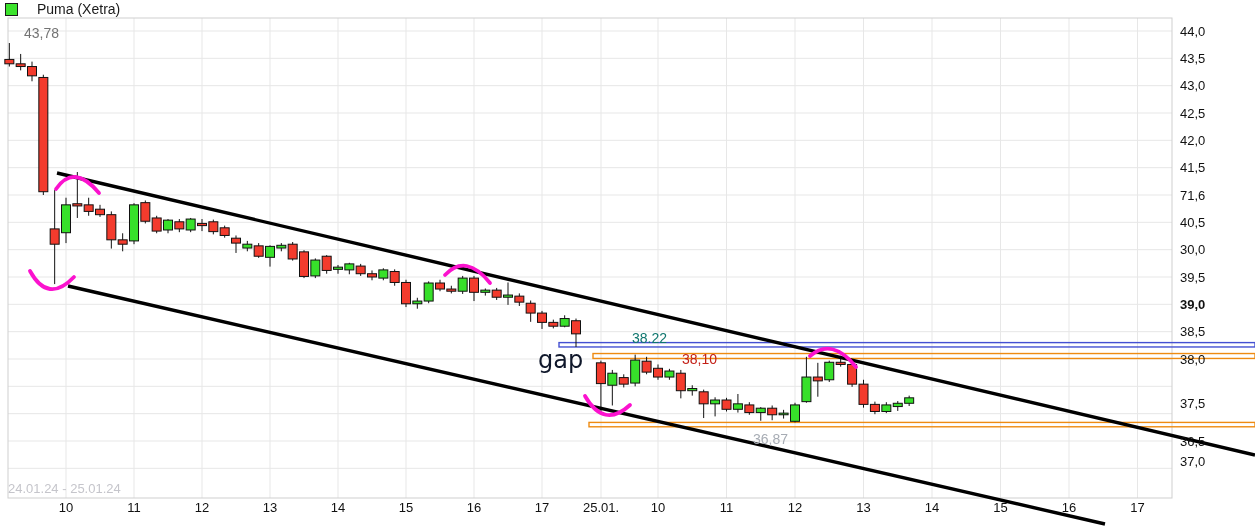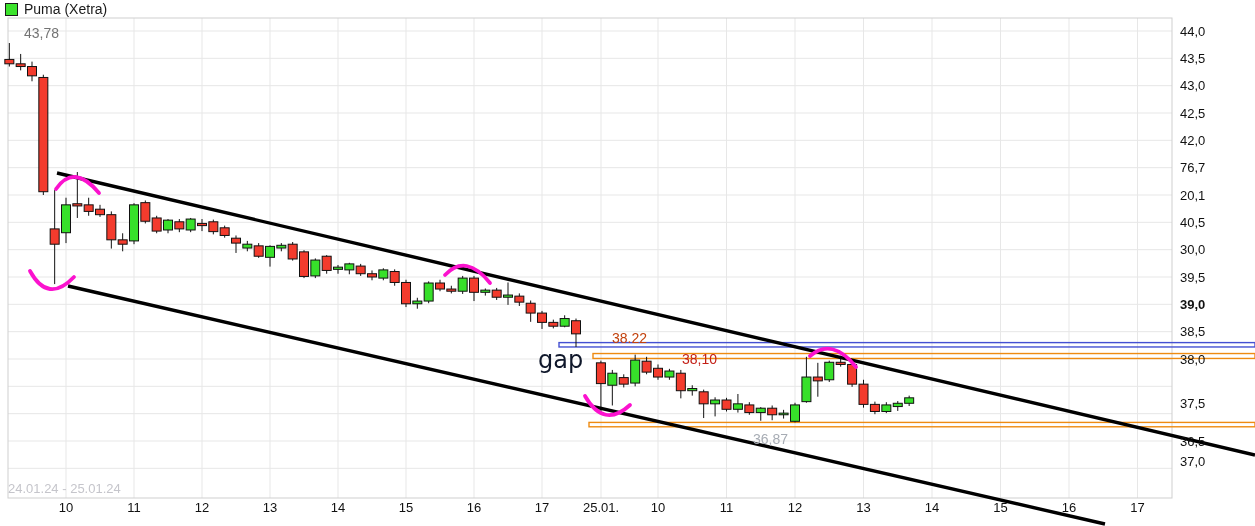--- a/index.html
+++ b/index.html
@@ -1,26 +1,26 @@
 <!DOCTYPE html>
 <html><head>
 <meta charset="utf-8">
 <style>
   html,body{margin:0;padding:0;background:#fff;}
   #app{position:relative;width:1255px;height:526px;background:#fff;overflow:hidden;
        font-family:"Liberation Sans",sans-serif;}
   #chart-svg{position:absolute;left:0;top:0;}
   .axlab{position:absolute;font-size:13px;color:#111;white-space:nowrap;}
   .xlab{transform:translateX(-50%);}
-  #legend{position:absolute;left:5px;top:1px;display:flex;align-items:center;gap:6px;
+  #legend{position:absolute;left:5px;top:1px;display:flex;align-items:center;gap:19px;
           font-size:14px;color:#1a1a1a;}
   #legend .sq{width:11px;height:11px;background:#3ce32c;border:1px solid #1a1a1a;display:inline-block;}
   .ann{position:absolute;white-space:nowrap;}
   #lbl-openhigh{left:24px;top:25px;font-size:14px;color:#737373;}
-  #lbl-close{left:612px;top:330px;font-size:14px;color:#c2410c;}
+  #lbl-close{left:632px;top:330px;font-size:14px;color:#0f766e;}
   #lbl-res{left:682px;top:351px;font-size:14px;color:#c32017;}
   #lbl-low{left:753px;top:431px;font-size:14px;color:#a7acb4;}
   #lbl-gap{left:538px;top:346px;font-size:24px;color:#0f172a;font-family:"DejaVu Sans",sans-serif;}
   #lbl-range{left:8px;top:481px;font-size:13px;color:#c5c5cb;}
 </style>
 </head>
 <body>
 
 <div id="app">
   <svg id="chart-svg" width="1255" height="526">
@@ -240,22 +240,22 @@
   <div id="lbl-low" class="ann">36,87</div>
   <div id="lbl-gap" class="ann">gap</div>
   <div id="lbl-range" class="ann">24.01.24 - 25.01.24</div>
 
   <div id="labels">
       <div class="axlab " style="left: 1180px; top: 23.5px;">44,0</div>
       <div class="axlab " style="left: 1180px; top: 50.8335px;">43,5</div>
       <div class="axlab " style="left: 1180px; top: 78.167px;">43,0</div>
       <div class="axlab " style="left: 1180px; top: 105.501px;">42,5</div>
       <div class="axlab " style="left: 1180px; top: 132.834px;">42,0</div>
-      <div class="axlab " style="left: 1180px; top: 160.167px;">76,7</div>
-      <div class="axlab " style="left: 1180px; top: 187.501px;">20,1</div>
+      <div class="axlab " style="left: 1180px; top: 160.167px;">41,5</div>
+      <div class="axlab " style="left: 1180px; top: 187.501px;">71,6</div>
       <div class="axlab " style="left: 1180px; top: 214.834px;">40,5</div>
       <div class="axlab " style="left: 1180px; top: 242.168px;">30,0</div>
       <div class="axlab " style="left: 1180px; top: 269.502px;">39,5</div>
       <div class="axlab " style="left: 1180px; top: 296.835px; font-weight: bold;">39,0</div>
       <div class="axlab " style="left: 1180px; top: 324.168px;">38,5</div>
       <div class="axlab " style="left: 1180px; top: 351.502px;">38,0</div>
       <div class="axlab " style="left: 1180px; top: 396px; text-align: center;">37,5</div>
       <div class="axlab " style="left: 1180px; top: 406.169px; margin-top: 48px;">37,0</div>
       <div class="axlab " style="left: 1180px; top: 433.502px;">36,5</div>
       <div class="axlab xlab" style="left: 66px; top: 500px;">10</div>

